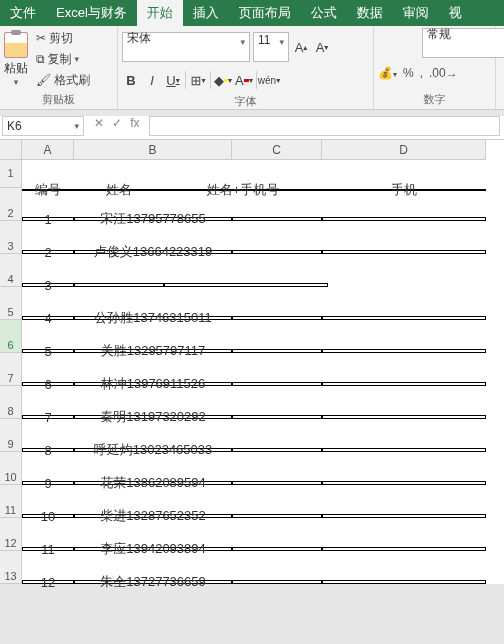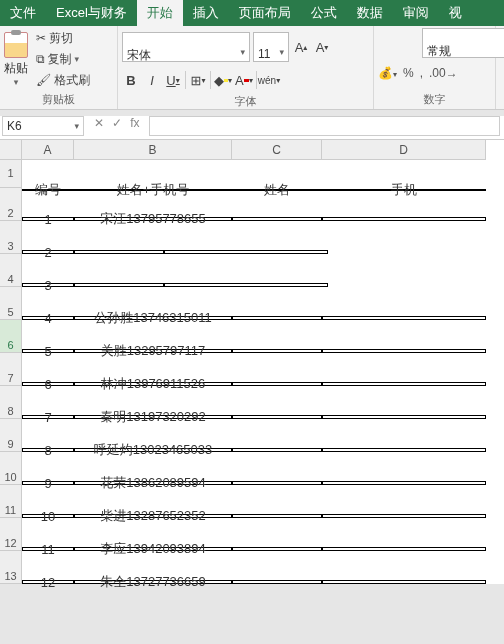--- a/index.html
+++ b/index.html
@@ -14,21 +14,21 @@
   .rgroup .body { flex: 1; display: flex; align-items: center; gap: 4px; }
   .rgroup .label { text-align: center; font-size: 11px; color: #666; padding: 2px 0; }
   
   .paste-col { display: flex; flex-direction: column; align-items: center; gap: 0; }
   .paste-icon { width: 24px; height: 26px; background: linear-gradient(#fff 0 40%, #f9d78a 40%); border: 1px solid #c88; border-radius: 2px; position: relative; }
   .paste-icon::before { content:""; position:absolute; top:-3px; left:6px; width:10px; height:5px; background:#999; border-radius:2px; }
   .paste-lbl { font-size: 12px; margin-top: 2px; }
   .small-btn { display: flex; align-items: center; gap: 3px; font-size: 12px; color: #444; padding: 1px 0; }
   
   .font-row { display: flex; gap: 3px; align-items: center; padding: 2px 0; }
-  .sel { background: #fff; border: 1px solid #bbb; height: 22px; display: flex; align-items: flex-start; padding: 14px 4px; font-size: 12px; }
+  .sel { background: #fff; border: 1px solid #bbb; height: 22px; display: flex; align-items: flex-end; padding: 14px 4px; font-size: 12px; }
   .fontname { width: 128px; } .fontsize { width: 36px; justify-content: center; }
   .caret { margin-left: auto; font-size: 9px; color: #666; }
   .ab { width: 18px; height: 20px; display: flex; align-items: center; justify-content: center; font-size: 13px; color: #444; }
   .bold { font-weight: bold; } .ital { font-style: italic; } .ul { text-decoration: underline; }
   .col-swatch { width: 10px; height: 3px; display: inline-block; }
   
   .numfmt .sel { width: 104px; margin-left: 44px; }
   .numrow { display: flex; gap: 6px; padding-top: 4px; color:#555; }
   
   .namebar { background: #fff; display: flex; height: 24px; border-bottom: 1px solid #ccc; margin-top: 6px; }
@@ -166,34 +166,35 @@
   <div class="colheads">
     <div class="ch cA">A</div>
     <div class="ch cB">B</div>
     <div class="ch cC">C</div>
     <div class="ch cD">D</div>
   </div>
   <div class="rows" id="rows">
       <div class="row hdrrow">
         <div class="rh">1</div>
         <div class="cell cA tcell hdr">编号</div>
+        <div class="cell cC tcell hdr">姓名</div>
         <div class="cell cB tcell hdr">姓名+手机号</div>
-        <div class="cell cC tcell hdr">姓名</div>
         <div class="cell cD tcell hdr">手机</div>
       </div>
       <div class="row">
         <div class="rh">2</div>
         <div class="cell cA tcell">1</div>
         <div class="cell cB tcell">宋江13795778655</div>
         <div class="cell cC tcell"></div>
         <div class="cell cD tcell"></div>
       </div>
       <div class="row">
         <div class="rh">3</div>
         <div class="cell cA tcell">2</div>
+        <div class="cell cB tcell">卢俊义13664223319</div>
         <div class="cell cC tcell"></div>
         <div class="cell cD tcell"></div>
       </div>
       <div class="row">
         <div class="rh">4</div>
         <div class="cell cA tcell">3</div>
         <div class="cell cC tcell"></div>
         <div class="cell cD tcell"></div>
       </div>
       <div class="row">

